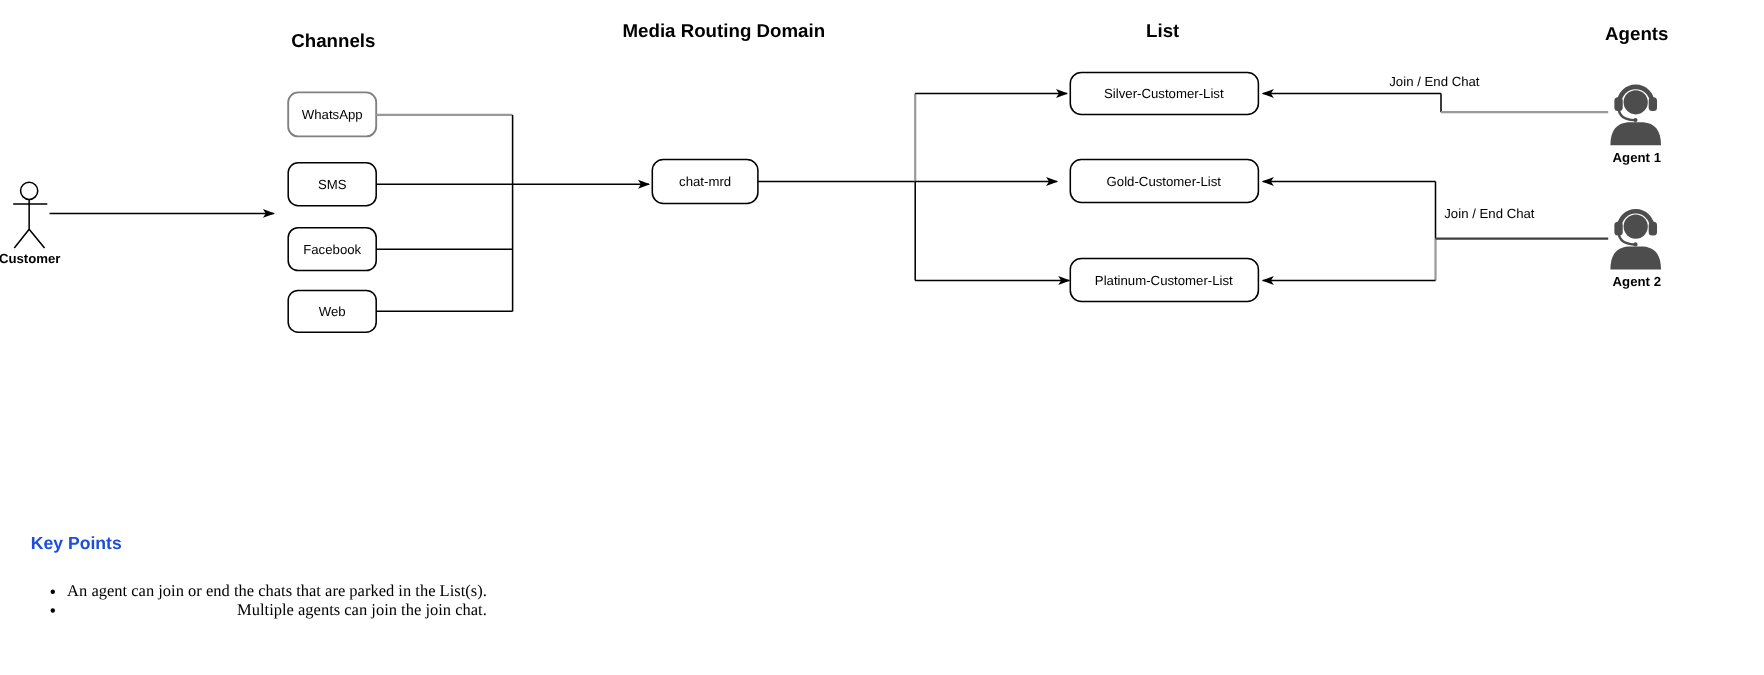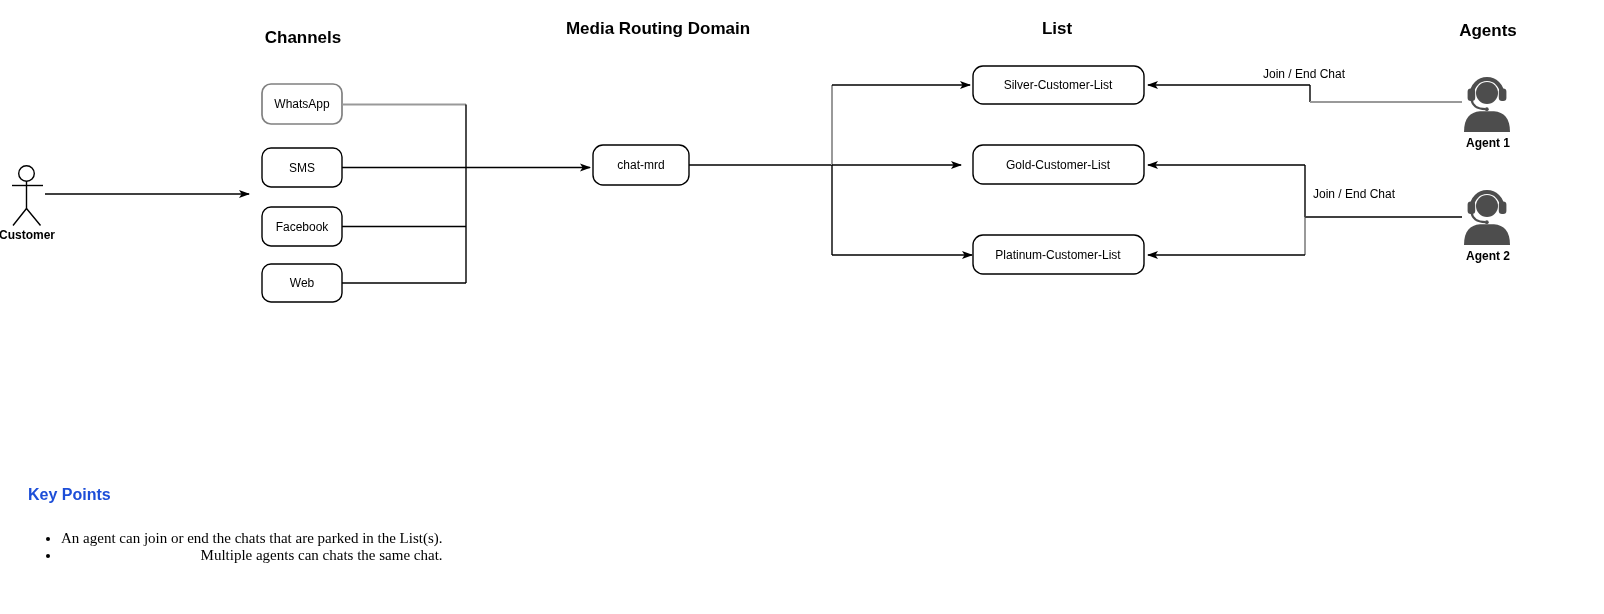--- a/index.html
+++ b/index.html
@@ -143,16 +143,16 @@
     </g>
     <g>
       <use href="#headset-person" transform="translate(1462,177)"></use>
       <text class="t t-bold" x="1488" y="248">Agent 2</text>
     </g>
   </svg>
 
   <h2 class="keypoints-title">Key Points</h2>
   <ul class="keypoints-list">
     <li>An agent can join or end the chats that are parked in the List(s).</li>
-    <li>Multiple agents can chats the same chat.</li>
+    <li>Multiple agents can join the join chat.</li>
   </ul>
 
 </div>
 
 </body></html>

